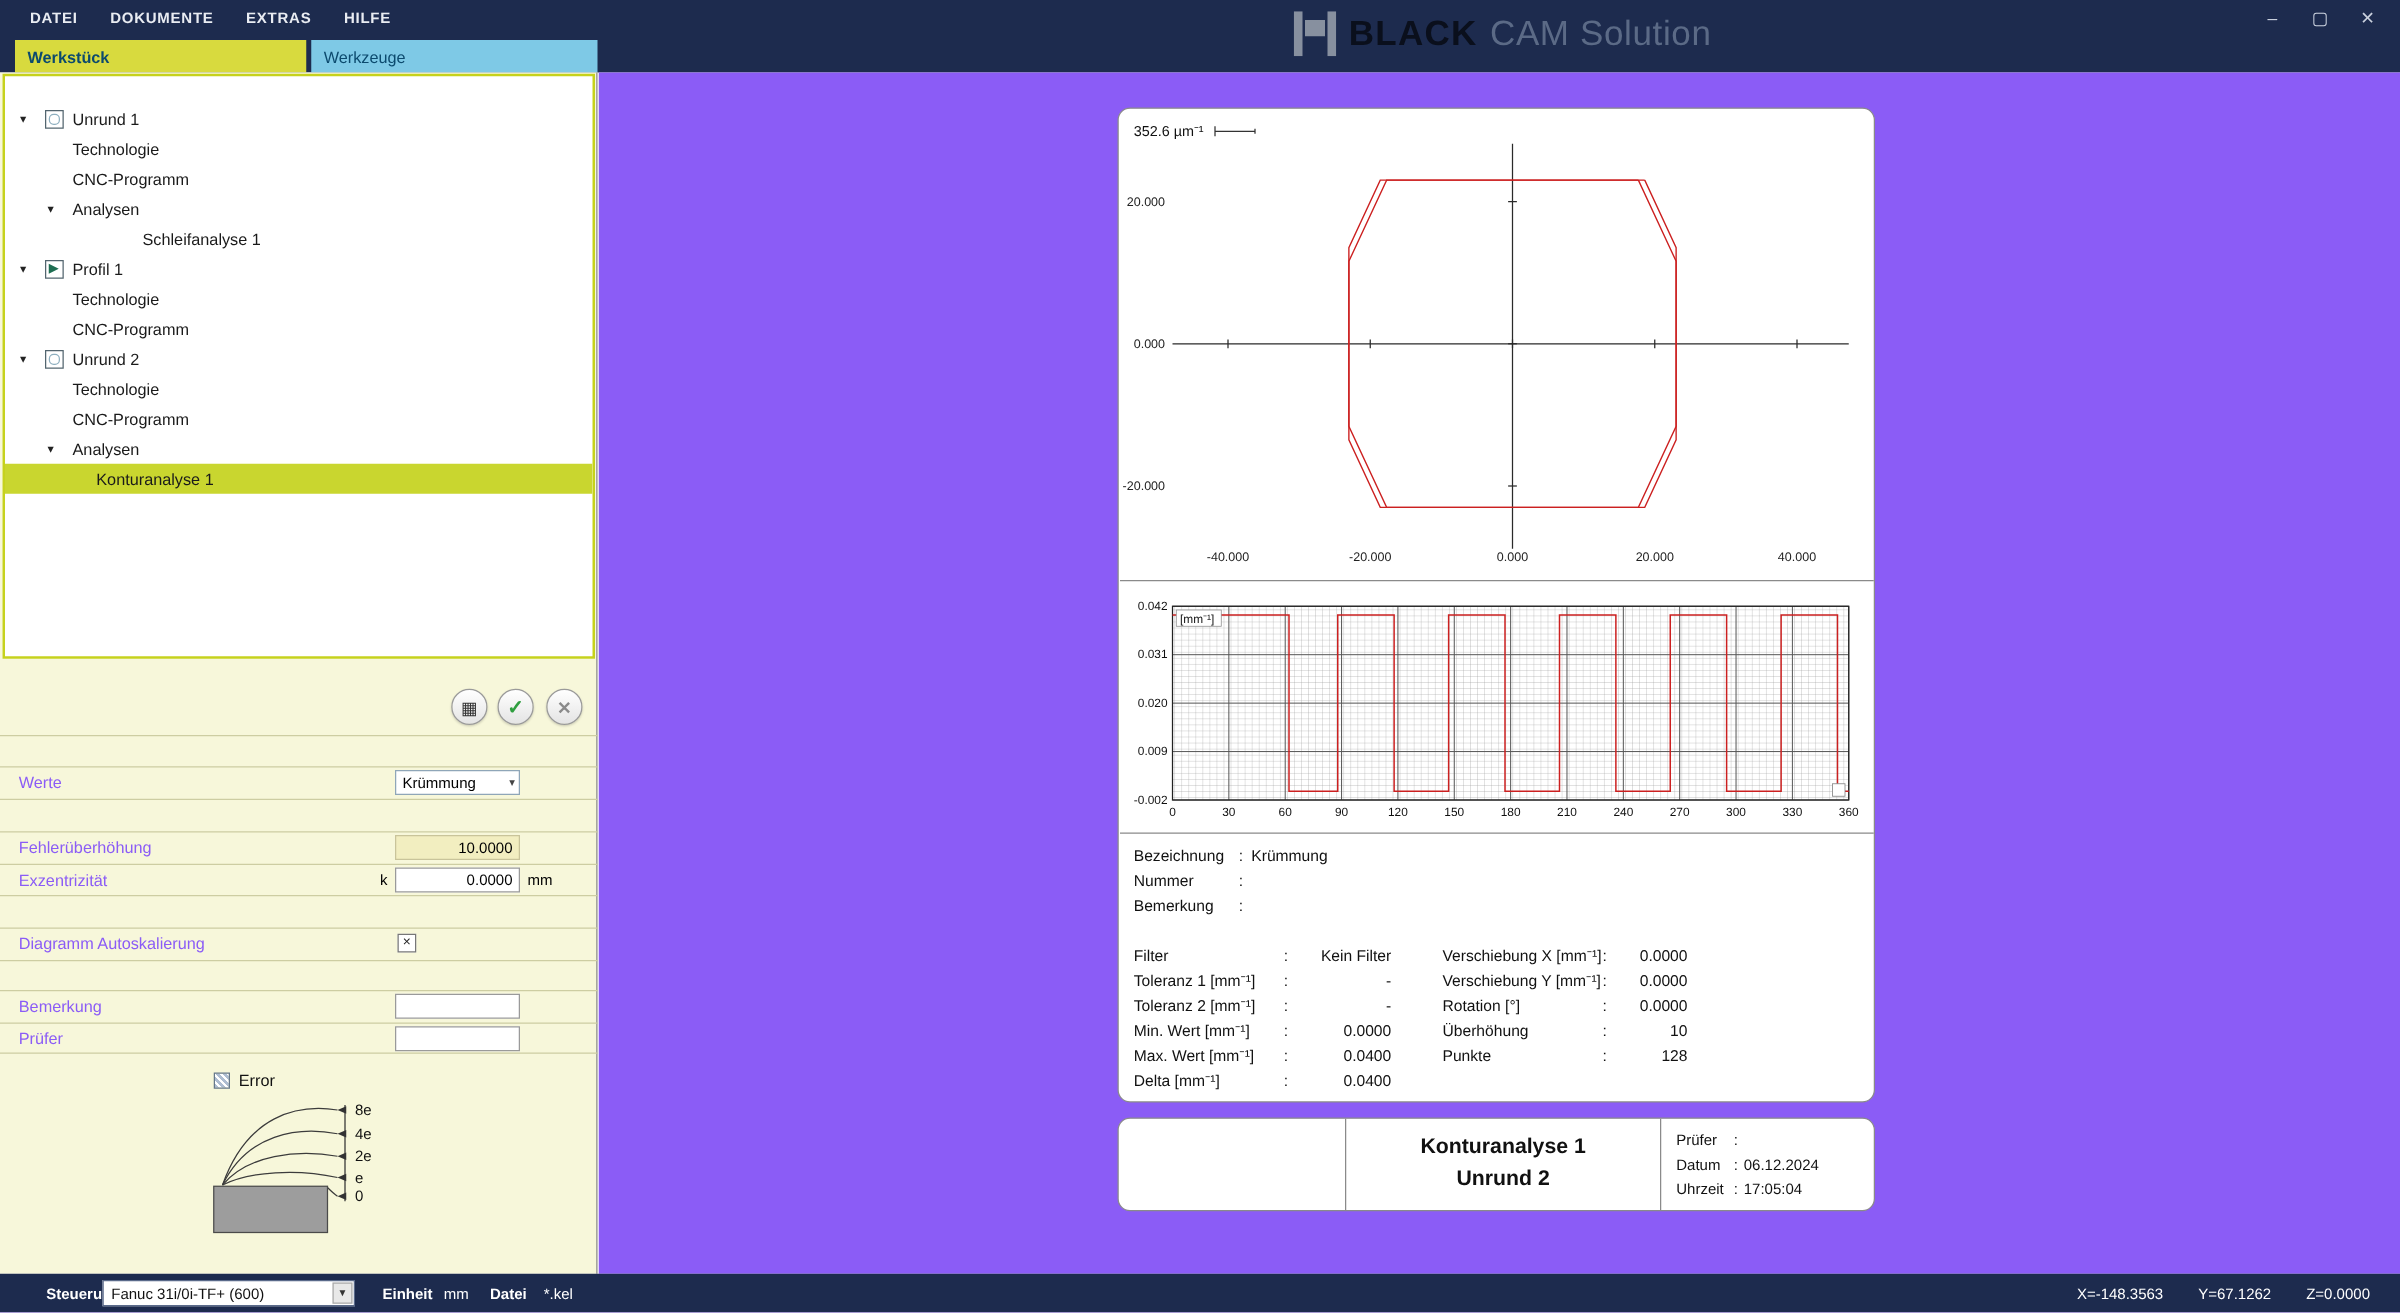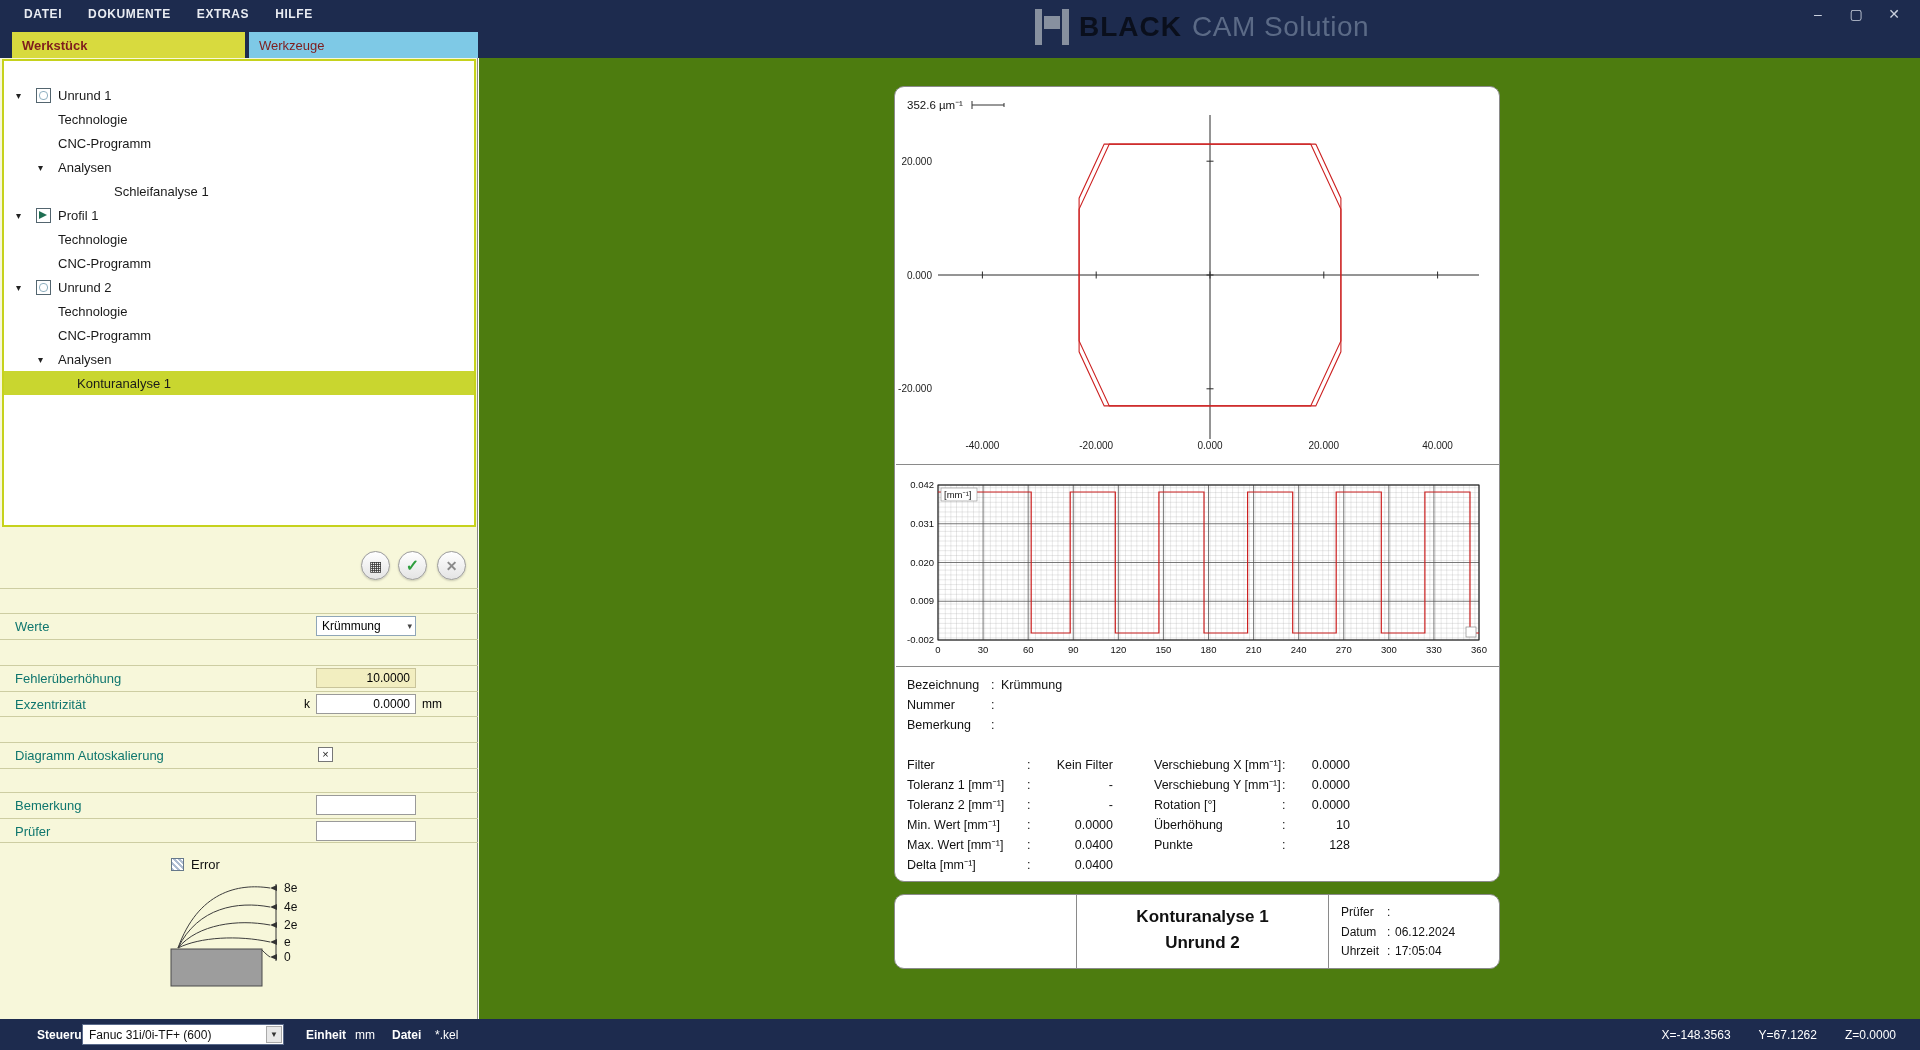--- a/index.html
+++ b/index.html
@@ -12,56 +12,56 @@
   .menubar{position:absolute;left:24px;top:0;height:28px;display:flex;align-items:center;gap:26px;}
   .menu-item{color:#e9ecf2;font-size:12px;font-weight:700;letter-spacing:.6px;cursor:default;white-space:nowrap;}
   .logo{position:absolute;left:1035px;top:9px;display:flex;align-items:center;gap:10px;}
   .logo-black{font-size:28px;font-weight:700;color:#0a0f1c;letter-spacing:1px;}
   .logo-rest{font-size:28px;font-weight:400;color:#5b6a86;letter-spacing:.5px;}
   .win-controls{position:absolute;right:16px;top:6px;display:flex;gap:18px;}
   .win-btn{color:#c9d0dd;font-size:14px;width:20px;text-align:center;cursor:default;}
 
   
   .tabs{position:absolute;top:32px;left:0;height:26px;}
-  .tab{position:absolute;top:0;height:26px;display:flex;align-items:center;padding-left:10px;font-size:13px;color:#7f1d1d;}
+  .tab{position:absolute;top:0;height:26px;display:flex;align-items:center;padding-left:10px;font-size:13px;color:#0c4a6e;}
   .tab-werkstueck{left:12px;width:233px;background:#d8da3e;font-weight:700;}
   .tab-werkzeuge{left:249px;width:229px;background:#7ec9e6;font-weight:400;}
 
   
   .sidebar{position:absolute;left:0;top:58px;width:478px;height:961px;background:#f7f7da;border-right:1px solid #8a8a8a;}
   .tree{position:absolute;left:2px;top:1px;width:474px;height:468px;background:#fff;border:2px solid #c6d21c;padding-top:22px;overflow:hidden;}
   .tree-row{height:24px;display:flex;align-items:center;font-size:13px;color:#1a1a1a;cursor:default;}
   .tree-row.selected{background:#c9d62f;}
   .arrow{width:20px;font-size:10px;color:#222;flex:0 0 20px;}
   .ticon{width:15px;height:15px;margin-right:7px;position:relative;background:#fff;border:1px solid #53656f;display:inline-block;flex:0 0 15px;}
   .icon-unrund::after{content:"";position:absolute;inset:2px;border:1px solid #8fb0c0;border-radius:4px;}
   .icon-profil::after{content:"";position:absolute;left:2px;top:2px;width:0;height:0;border-left:8px solid #1e6e52;border-top:4px solid transparent;border-bottom:4px solid transparent;}
   .fsep{position:absolute;left:0;width:478px;height:1px;background:#cdcda2;}
   .btn-row{position:absolute;top:493px;left:0;width:478px;height:30px;}
   .cbtn{position:absolute;width:29px;height:29px;border-radius:50%;border:1px solid #9a9a9a;background:linear-gradient(#ffffff,#e4e4e4);display:flex;align-items:center;justify-content:center;font-size:14px;cursor:default;box-shadow:0 1px 2px rgba(0,0,0,.18);}
   .cbtn-calc{left:361px;color:#333;}
   .cbtn-ok{left:398px;color:#2f9e3f;font-weight:700;font-size:16px;}
   .cbtn-x{left:437px;color:#8a8a8a;font-weight:700;}
   .frow{position:absolute;left:0;width:478px;height:26px;}
-  .flabel{position:absolute;left:15px;top:50%;transform:translateY(-50%);font-size:13px;color:#0f766e;white-space:nowrap;}
+  .flabel{position:absolute;left:15px;top:50%;transform:translateY(-50%);font-size:13px;color:#8b5cf6;white-space:nowrap;}
   .dropdown{position:absolute;left:316px;top:3px;width:100px;height:20px;background:#fff;border:1px solid #8fa6b8;display:flex;align-items:center;justify-content:space-between;padding:0 3px 0 5px;font-size:12px;cursor:default;}
   .dd-arrow{font-size:9px;color:#444;}
   .valbox{position:absolute;left:316px;top:3px;width:100px;height:20px;background:#f2eec0;border:1px solid #c9c49a;font-size:12px;display:flex;align-items:center;justify-content:flex-end;padding-right:5px;}
   .finput{position:absolute;left:316px;top:3px;width:100px;height:20px;background:#fff;border:1px solid #9a9a9a;font-size:12px;text-align:right;padding-right:5px;font-family:"Liberation Sans",sans-serif;}
   .klabel{position:absolute;left:304px;top:50%;transform:translateY(-50%);font-size:12px;}
   .unit{position:absolute;left:422px;top:50%;transform:translateY(-50%);font-size:12px;}
   .checkbox{position:absolute;left:318px;top:5px;width:15px;height:15px;background:#fff;border:1px solid #777;font-size:11px;line-height:13px;text-align:center;color:#222;cursor:default;}
   .err-legend{position:absolute;top:799px;left:171px;display:flex;align-items:center;gap:7px;font-size:13px;color:#111;}
   .err-swatch{width:13px;height:13px;border:1px solid #66788a;background:repeating-linear-gradient(45deg,#aebdd1 0 2px,#fff 2px 4px);}
   #error-svg{position:absolute;left:140px;top:814px;}
   .ecurve{fill:none;stroke:#3c3c3c;stroke-width:1;}
   .elabel{font-size:12px;fill:#111;font-family:"Liberation Sans",sans-serif;}
 
   
-  main{position:absolute;left:479px;top:58px;width:1441px;height:961px;background:#4d7c0f;}
+  main{position:absolute;left:479px;top:58px;width:1441px;height:961px;background:#8b5cf6;}
   .report-panel{position:absolute;left:415px;top:28px;width:606px;height:796px;border:1px solid #8a8a8a;border-radius:10px;background:#fff;}
   .scale-row{position:absolute;left:12px;top:10px;display:flex;align-items:center;gap:8px;font-size:11.5px;color:#111;z-index:2;}
   #contour-svg{position:absolute;left:0;top:0;}
   #curv-svg{position:absolute;left:0;top:377px;}
   .hsep{position:absolute;left:1px;width:603px;height:1px;background:#8a8a8a;}
   .tick{font-size:10px;fill:#222;font-family:"Liberation Sans",sans-serif;}
   .tick2{font-size:9.5px;fill:#111;font-family:"Liberation Sans",sans-serif;}
   .info-header{position:absolute;left:12px;top:588px;}
   .info-left{position:absolute;left:12px;top:668px;}
   .info-right{position:absolute;left:259px;top:668px;}

